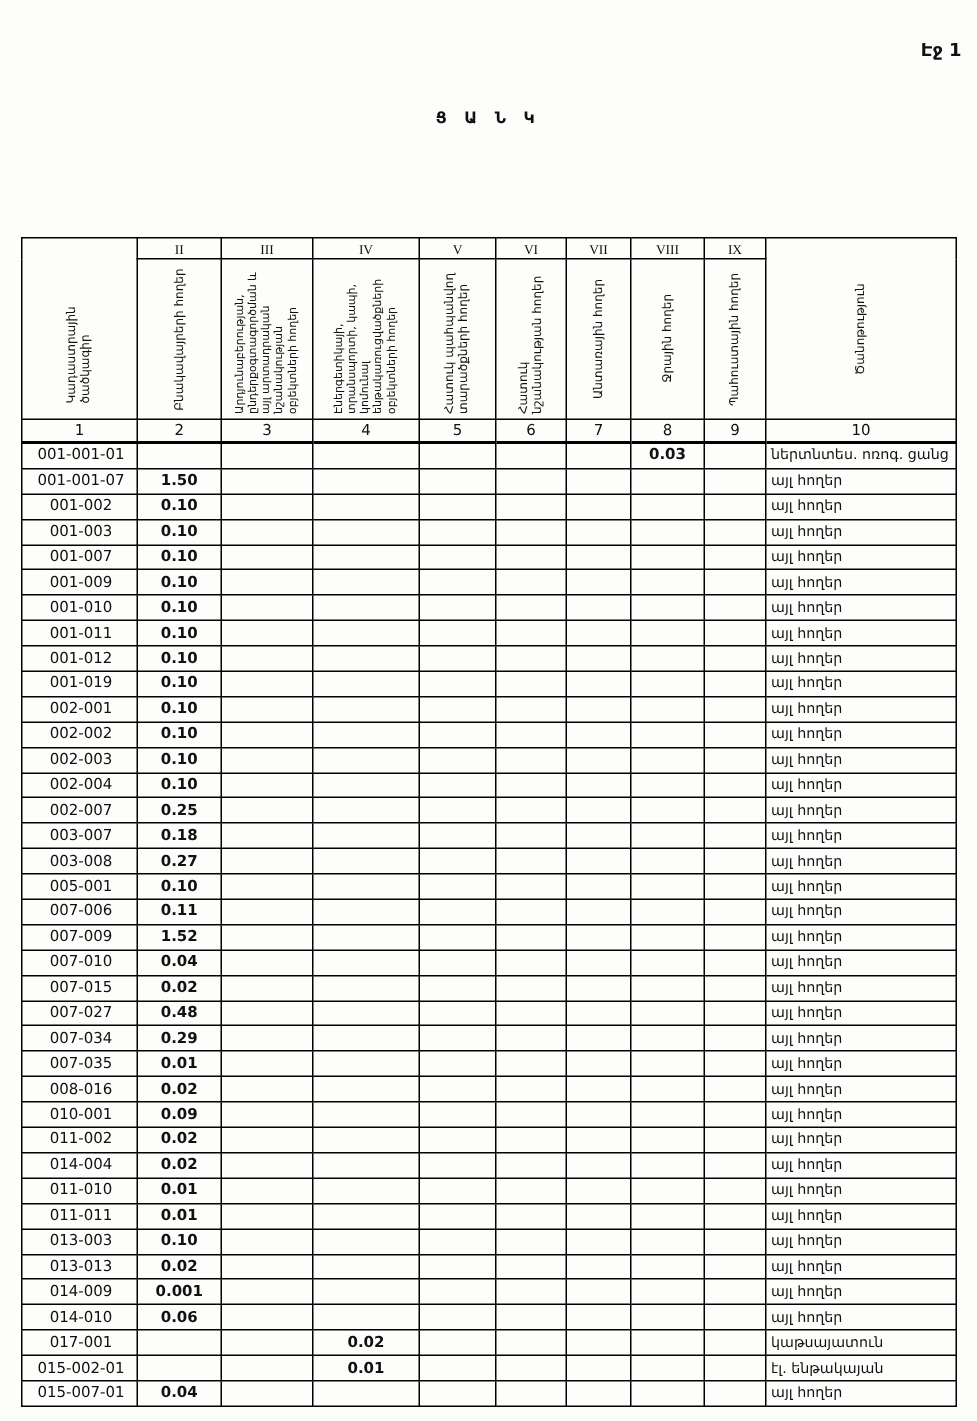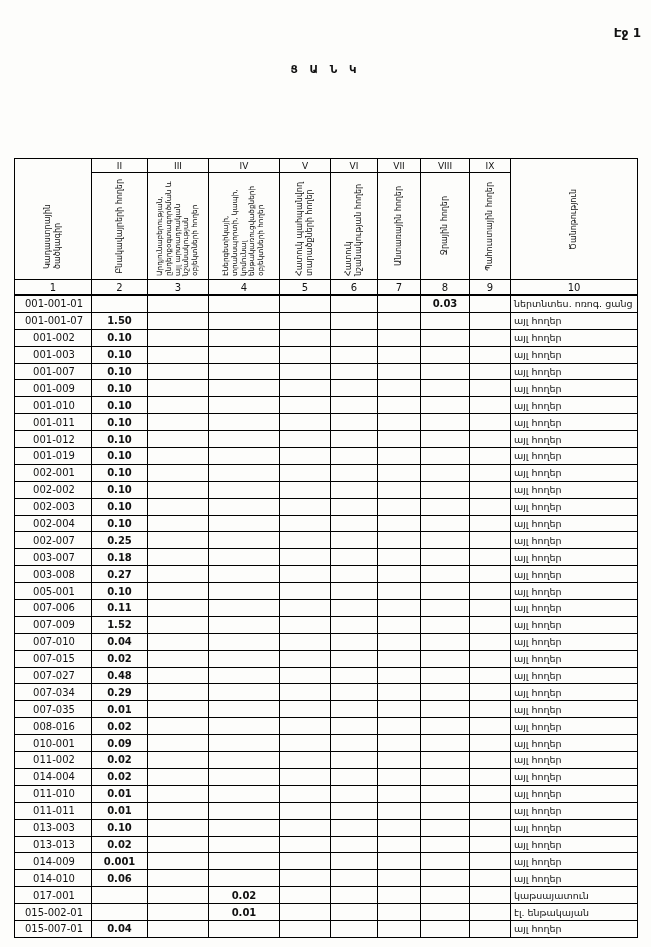--- a/index.html
+++ b/index.html
@@ -14,39 +14,39 @@
   .page-number {
     position: absolute; top: 2px; right: 10px;
     font-size: 12px; font-weight: bold; margin-top: 24px;
   }
   .appendix-block {
     position: absolute; top: 2px; left: 285px;
     width: 360px; text-align: center;
     font-size: 11px; font-weight: bold; line-height: 1.35;
   }
   .doc-title {
-    position: absolute; top: 63px; left: 22px;
+    position: absolute; top: 73px; left: 22px;
     width: 607px; text-align: center;
     font-size: 9.5px; font-weight: bold; line-height: 1.3;
   }
   .doc-title .cank { letter-spacing: 4px; display: block; margin-bottom: 2px; font-size: 10.5px; }
 
   table.land-table {
     position: absolute; top: 158px; left: 14px;
     width: 623px;
     border-collapse: collapse;
     table-layout: fixed;
   }
   table.land-table td, table.land-table th {
     border: 1px solid #000;
     padding: 0;
     overflow: hidden;
     vertical-align: middle;
   }
-  tr.roman-row td { height: 13px; font-size: 9px; text-align: center; font-weight: normal; }
+  tr.roman-row td { height: 13px; font-size: 9px; text-align: center; font-weight: normal; font-family: Liberation Serif, serif; }
   tr.vheader-row td { height: 106px; }
   tr.numbers-row td { height: 14px; font-size: 10px; text-align: center; border-bottom: 2px solid #000; }
   .vtext {
     writing-mode: vertical-rl;
     transform: rotate(180deg);
     font-size: 8px;
     line-height: 1.2;
     font-weight: normal;
     margin: 2px auto;
     max-height: 100px;

